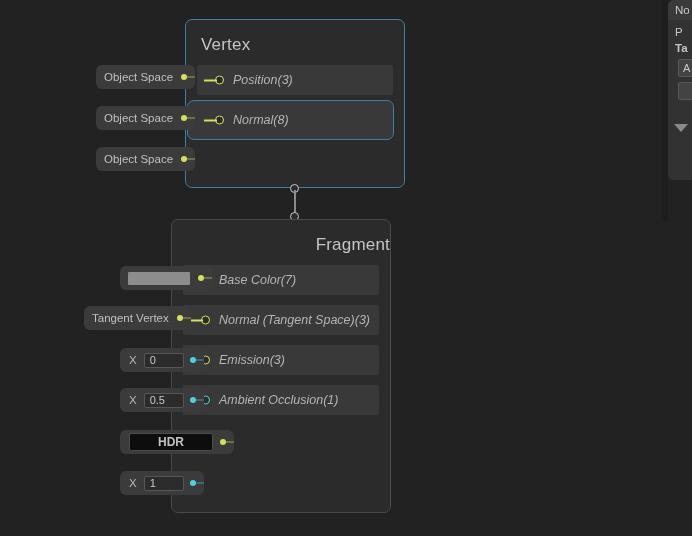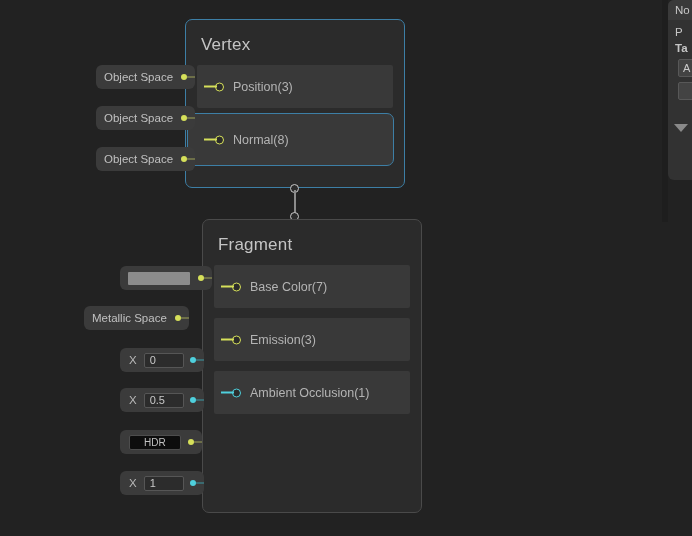--- a/index.html
+++ b/index.html
@@ -17,21 +17,21 @@
   .node.selected{border:1px solid #3d7fa6;}
   .node.unselected{border:1px solid #4a4a4a;}
 
   .node-title{
     color:#c4c4c4;font-size:17px;line-height:17px;
     padding:16px 0 0 15px;letter-spacing:.2px;font-weight:400;
   }
 
   .slots{margin-top:12px;}
 
-  .slot-row{position:relative;height:43px;margin:4px 11px 10px 11px;}
+  .slot-row{position:relative;height:30px;margin:4px 11px 10px 11px;font-style:italic;}
   .slot-bg{
     position:absolute;left:0;right:0;top:0;bottom:0;
     background:#393939;border-radius:2px;
   }
   .slot-bg.sel{
     border:1px solid #3d7fa6;border-radius:7px;background:#393939;
     left:-10px;top:-5px;bottom:-5px;right:-1px;
   }
   .slot-label{
     position:absolute;left:36px;top:50%;transform:translateY(-50%);
@@ -69,21 +69,21 @@
 
   .swatch{width:62px;height:13px;background:#8c8c8c;margin:0 8px;border-radius:1px;}
   .xlab{color:#b8b8b8;font-size:11.5px;padding:0 7px 0 9px;}
   .numfield{
     background:#2c2c2c;border:1px solid #565656;border-radius:2px;
     width:40px;height:15px;display:flex;align-items:center;
     color:#c8c8c8;font-size:11px;padding-left:5px;box-sizing:border-box;margin-right:6px;
   }
   .hdrbtn{
     background:#0d0d0d;border:1px solid #4d4d4d;border-radius:2px;
-    color:#c2c2c2;font-size:10px;padding:1px 14px;margin:0 7px 0 9px;
+    color:#c2c2c2;font-size:12px;padding:1px 28px;margin:0 7px 0 9px;font-weight:bold;
   }
 
   
   .conn-line{position:absolute;width:2px;background:#8c8c8c;}
   .conn-node{
     position:absolute;width:9px;height:9px;border-radius:50%;
     border:1.6px solid #c9c9c9;background:#2b2b2b;box-sizing:border-box;
   }
 
   
@@ -157,32 +157,39 @@
   <div class="binding" style="left:96px;top:147px;">
     <span class="btext">Object Space</span>
     <span class="bdot"></span>
     <span class="bstem"></span>
   </div>
 
   <div class="conn-node" style="left:290px;top:184px;"></div>
   <div class="conn-line" style="left:293.5px;top:190px;height:24px;"></div>
   <div class="conn-node" style="left:290px;top:212px;"></div>
 
-  <div class="node unselected" style="left:202px;top:219px;width:220px;height:294px;">
+  <div class="node unselected" style="left:171px;top:219px;width:220px;height:294px;text-align:right;">
     <div class="node-title">Fragment</div>
     <div class="slots">
 
       <div class="slot-row">
         <div class="slot-bg"></div>
         <div class="port">
             <span class="stem"></span>
           </div>
         <div class="slot-label">Base Color(7)</div>
       </div>
 
+      <div class="slot-row">
+        <div class="slot-bg"></div>
+        <div class="port">
+            <span class="stem"></span>
+          </div>
+        <div class="slot-label">Normal (Tangent Space)(3)</div>
+      </div>
 
 
 
       <div class="slot-row">
         <div class="slot-bg"></div>
         <div class="port">
             <span class="stem"></span>
           </div>
         <div class="slot-label">Emission(3)</div>
       </div>
@@ -198,21 +205,21 @@
     </div>
   </div>
 
   <div class="binding" style="left:120px;top:266px;">
     <span class="swatch"></span>
     <span class="bdot"></span>
     <span class="bstem"></span>
   </div>
 
   <div class="binding" style="left:84px;top:306px;">
-    <span class="btext">Metallic Space</span>
+    <span class="btext">Tangent Vertex</span>
     <span class="bdot"></span>
     <span class="bstem"></span>
   </div>
 
   <div class="binding" style="left:120px;top:348px;">
     <span class="xlab">X</span>
     <span class="numfield">0</span>
     <span class="bdot cyan"></span>
     <span class="bstem cyan"></span>
   </div>

